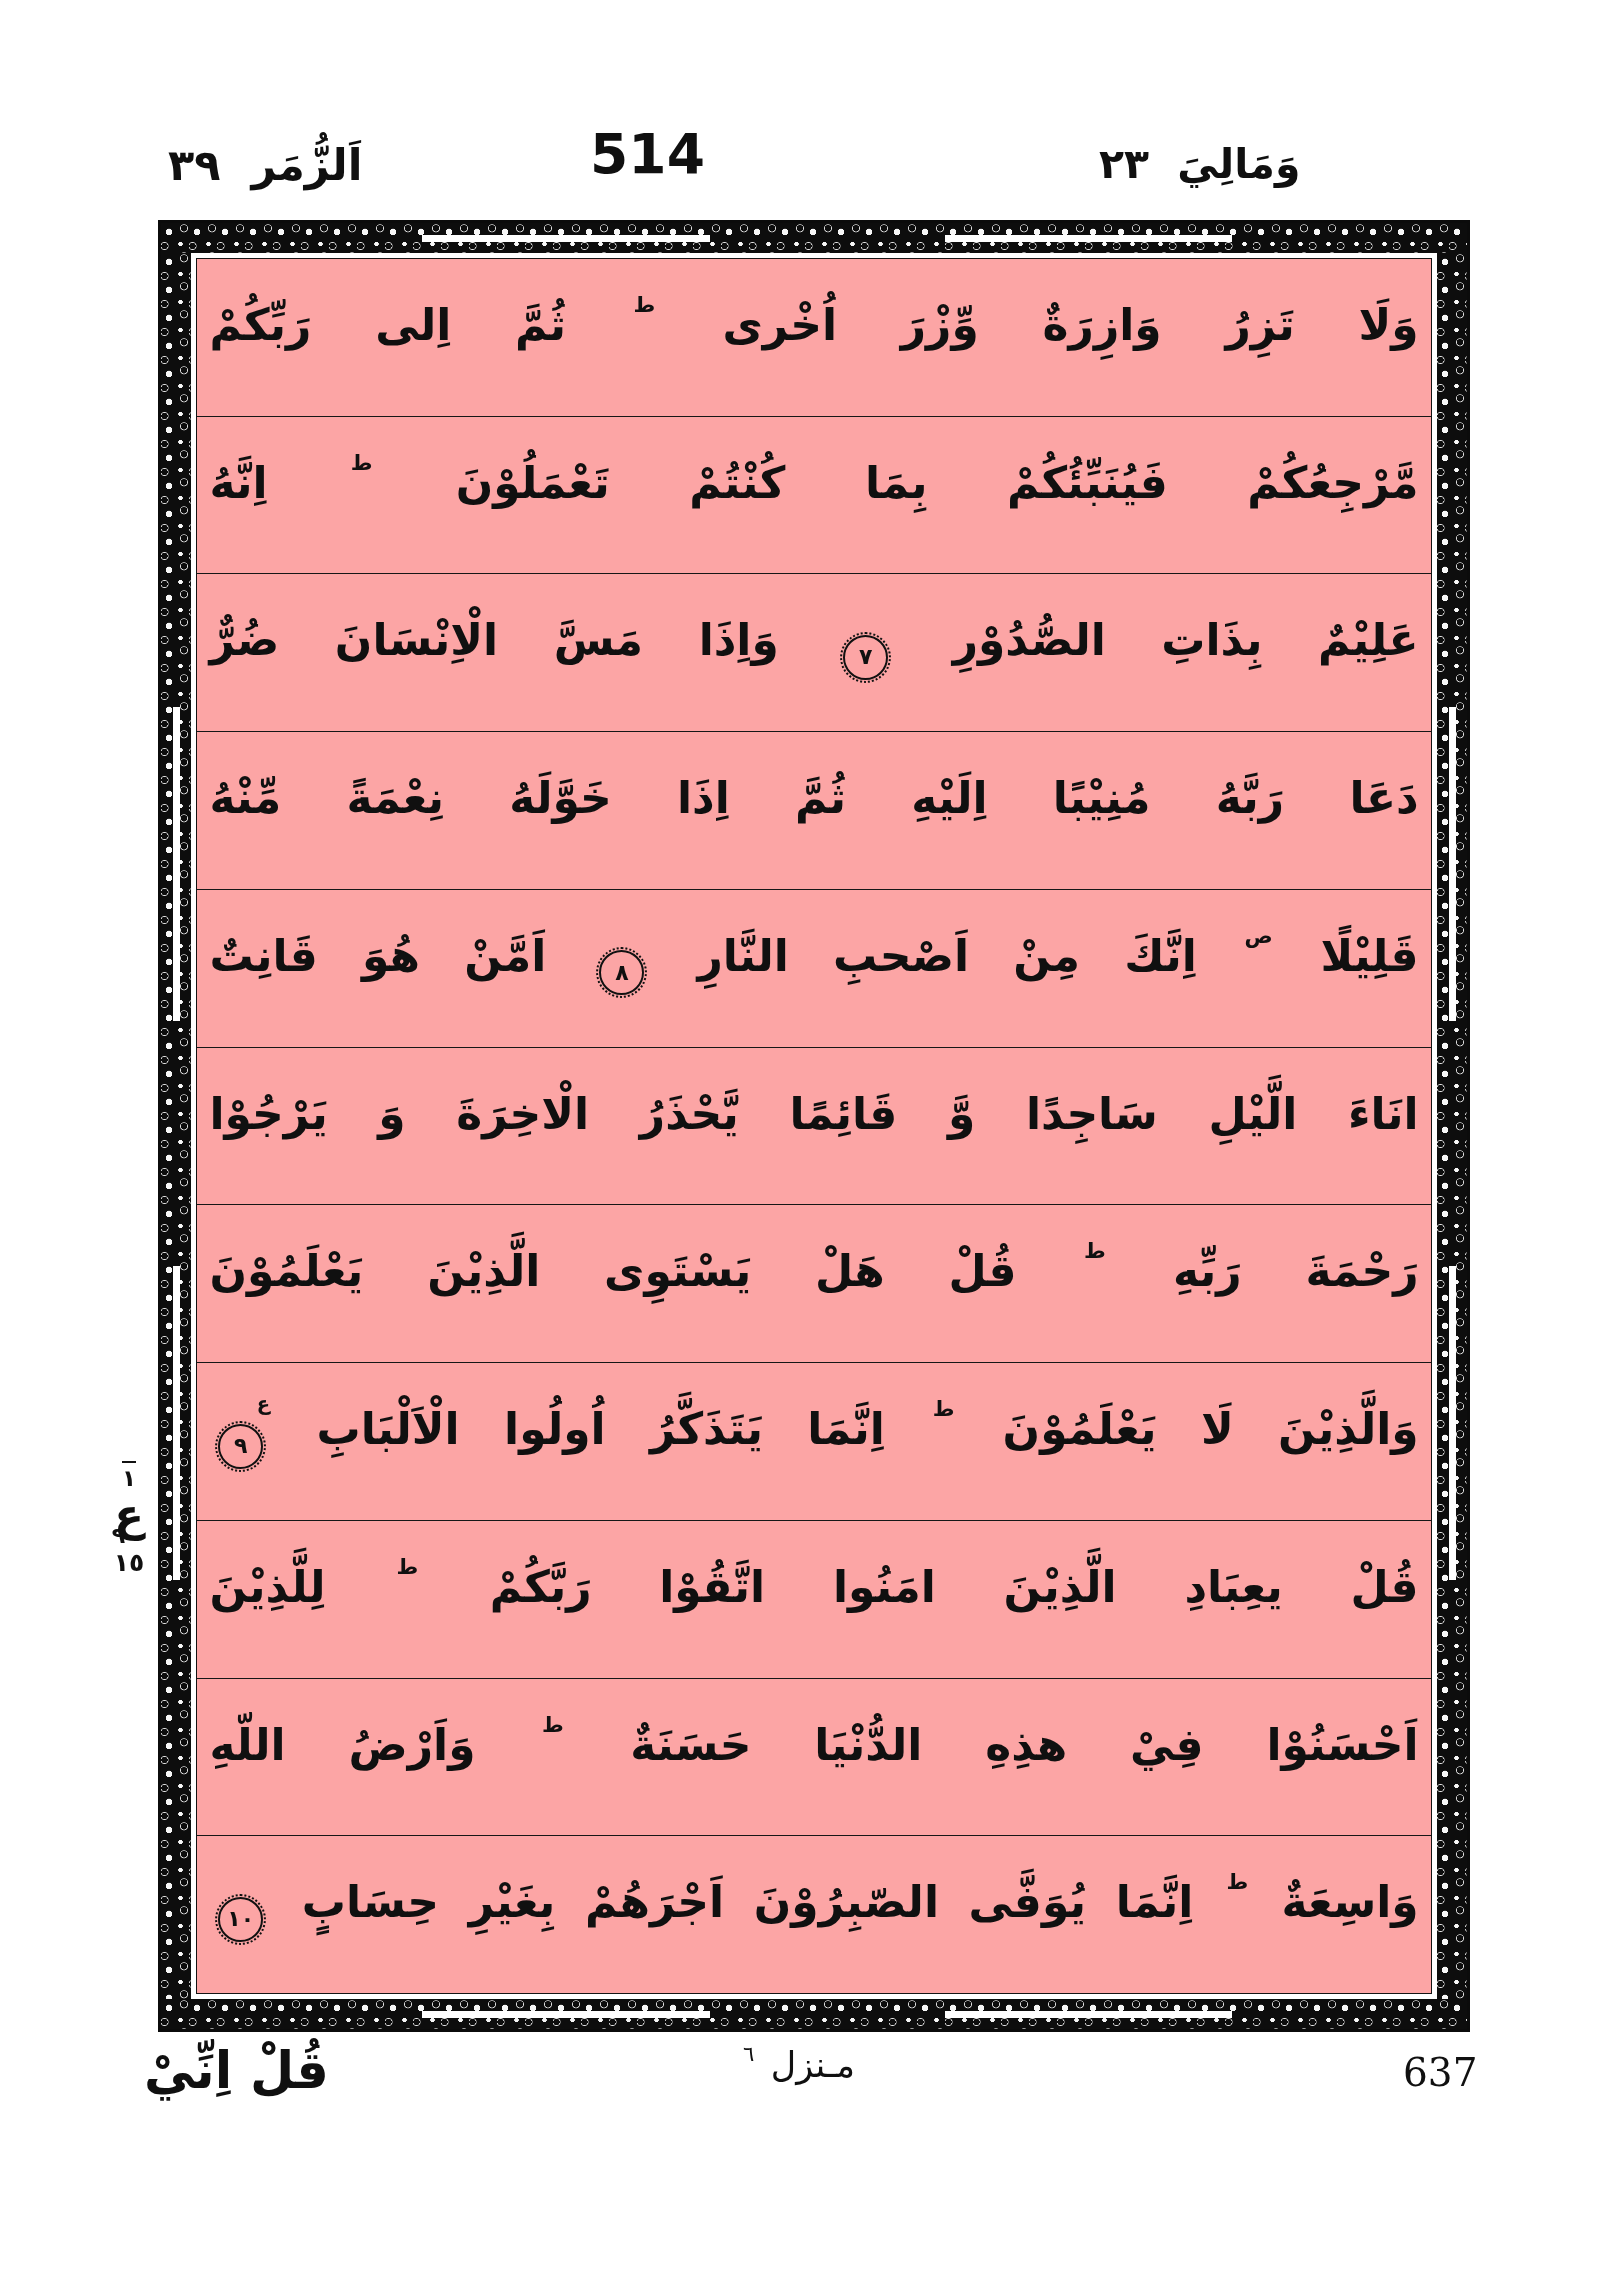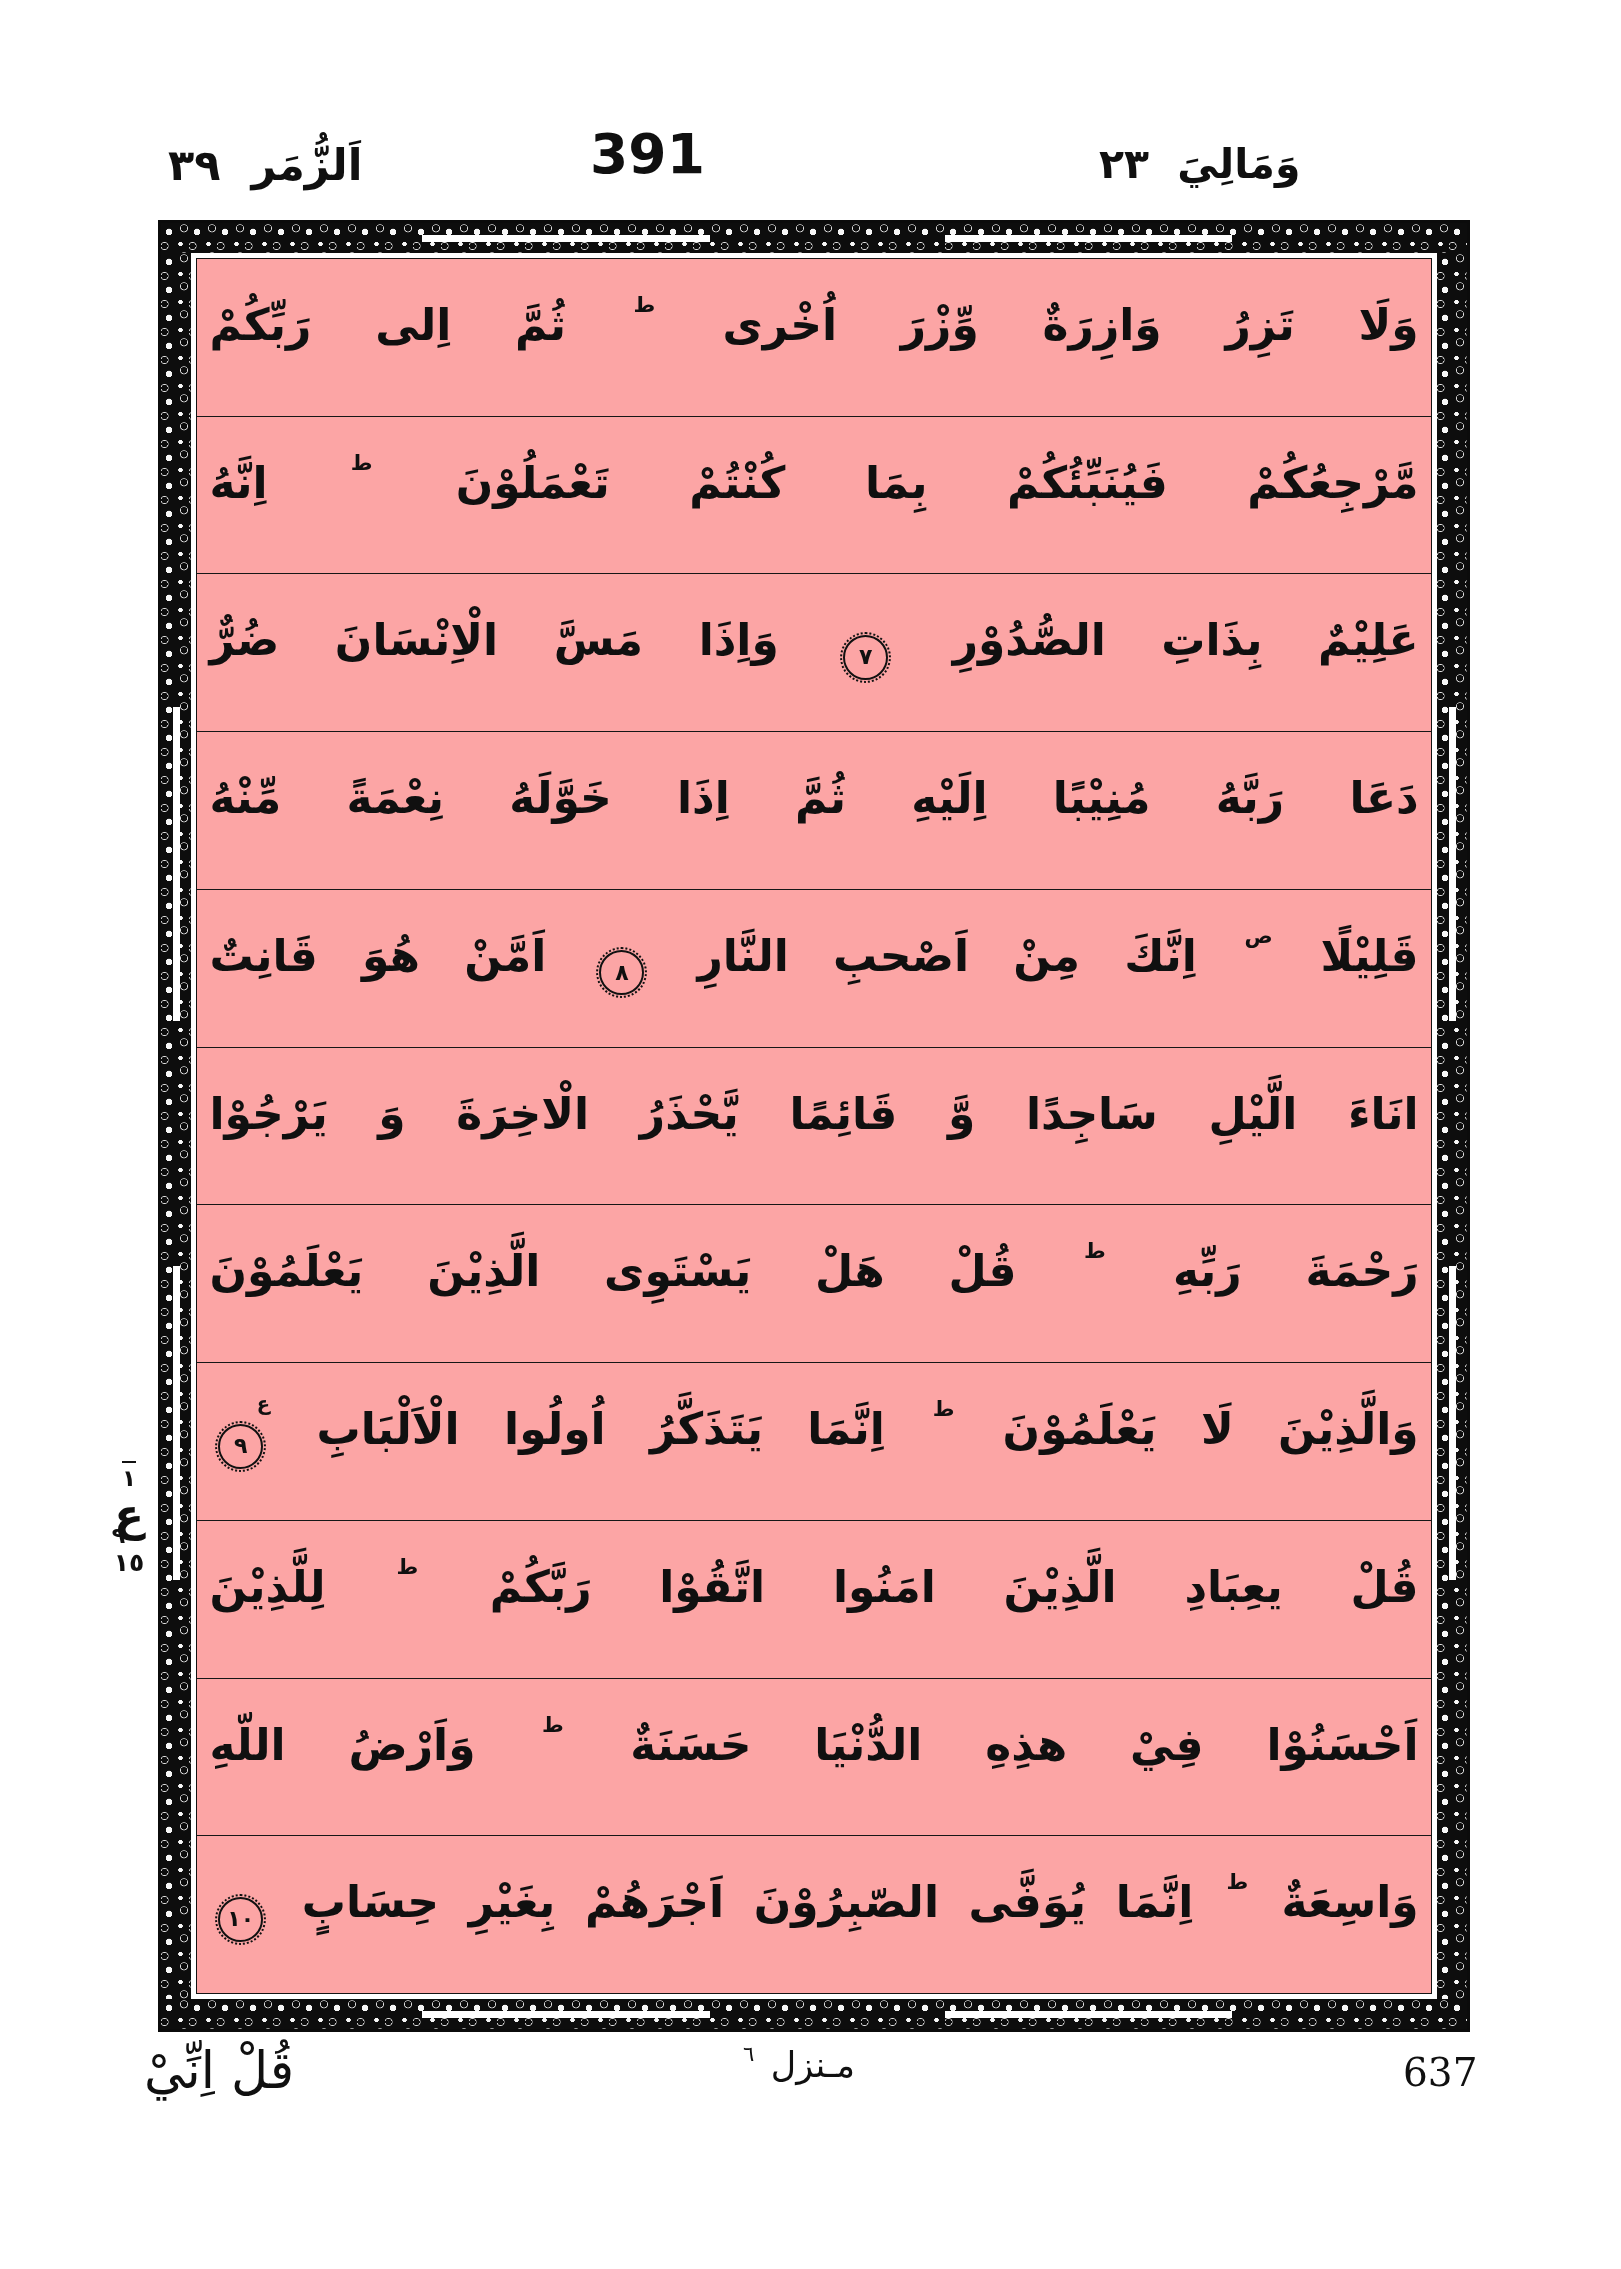--- a/index.html
+++ b/index.html
@@ -90,21 +90,21 @@
     direction:rtl;text-align:center;font-weight:700;line-height:1.05;
     display:flex;flex-direction:column;align-items:center;
   }
   .mn-serial{font-size:23px;border-top:2.7px solid #111;padding-top:2.7px;}
   .mn-ain{font-size:44px;margin-top:1.8px;}
   .mn-count{font-size:22px;margin-top:-14px;transform:translateX(-10.6px);}
   .mn-juz{font-size:25px;margin-top:3.5px;}
   
   .catchword{
     position:absolute;left:144px;top:2041px;
-    font-size:51px;font-weight:400;direction:rtl;white-space:nowrap;
+    font-size:51px;font-weight:700;direction:rtl;white-space:nowrap;
   }
   .manzil{
     position:absolute;left:743px;top:2045px;
     font-size:35px;font-weight:400;direction:rtl;white-space:nowrap;
   }
   .manzil-num{
     position:relative;top:-16px;font-size:21px;margin-right:5.3px;
   }
   .pagenum{
     position:absolute;left:1403px;top:2050px;
@@ -114,21 +114,21 @@
 </style>
 </head>
 <body>
 
 <div class="page">
 
   <div class="hdr hdr-surah" lang="ar">
     <span>اَلزُّمَر</span>
     <span class="num">٣٩</span>
   </div>
-  <div class="hdr hdr-pnum" lang="ar">391</div>
+  <div class="hdr hdr-pnum" lang="ar">514</div>
   <div class="hdr hdr-juz" lang="ar">
     <span>وَمَالِيَ</span>
     <span class="num">٢٣</span>
   </div>
 
   <div class="frame">
     <div class="band band-top">
       <i class="stripe s1"></i>
       <i class="stripe s2"></i>
     </div>

